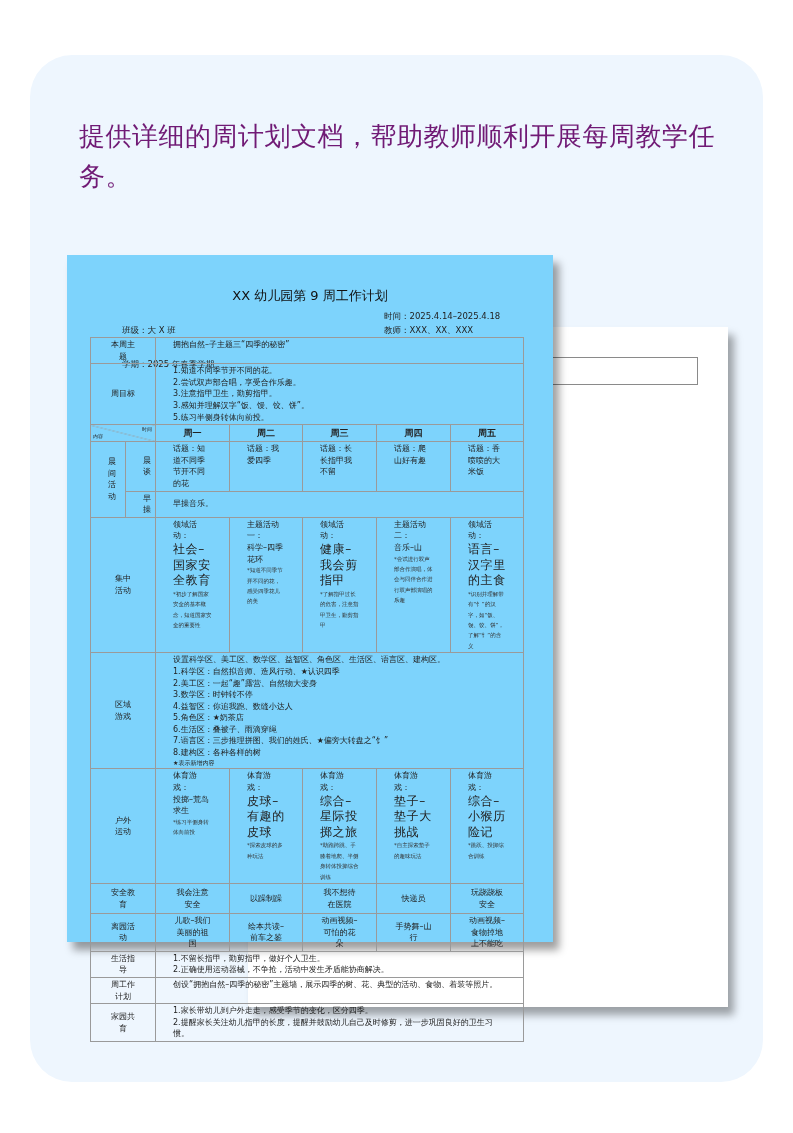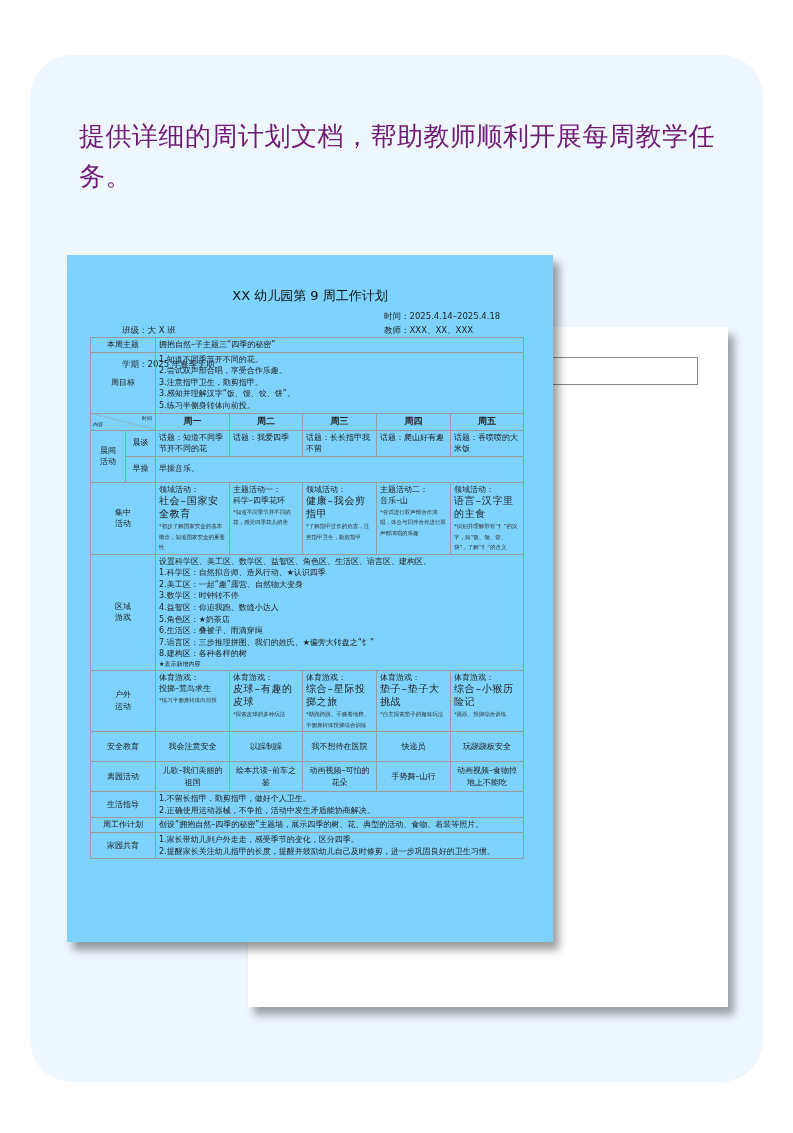--- a/index.html
+++ b/index.html
@@ -40,32 +40,32 @@
   .meta-class { left: 55px; top: 70px; }
   .meta-time { left: 317px; top: 56px; }
   .meta-teacher { left: 317px; top: 70px; }
 
   table.plan {
     position: absolute; left: 23px; top: 82px; width: 433px;
     border-collapse: collapse; table-layout: fixed;
     font-size: 8px; color: #222; line-height: 1.45;
   }
   table.plan td {
-    border: 1px solid #9a9a9a; vertical-align: top; padding: 1px 3px;
+    border: 1px solid #9a9a9a; vertical-align: top; padding: 1px 17px;
   }
   td.lbl { text-align: center; vertical-align: middle !important; }
   td.center { text-align: center; vertical-align: middle !important; }
   .day-head { text-align: center; vertical-align: middle !important; font-size: 9px; font-weight: 600; height: 17px; margin-top: 47px; }
   .diag {
     position: relative; height: 17px; padding: 0 !important;
     background: linear-gradient(to top right, transparent calc(50% - 0.5px), #9a9a9a, transparent calc(50% + 0.5px));
   }
   .diag .t1 { position: absolute; right: 3px; top: 1px; font-size: 5px; }
   .diag .t2 { position: absolute; left: 2px; bottom: 1px; font-size: 5px; }
-  .big { font-size: 10px; letter-spacing: 0.6px; line-height: 1.3; font-family: Liberation Mono, monospace; }
+  .big { font-size: 12px; letter-spacing: 0.6px; line-height: 1.3; }
   .note { font-size: 5.5px; line-height: 1.9; color: #333; }
   .small-note { font-size: 6px; }
   .line { display: block; }
 </style>
 </head>
 <body>
 
 <div class="card"></div>
 <div class="headline">提供详细的周计划文档，帮助教师顺利开展每周教学任务。</div>
 

